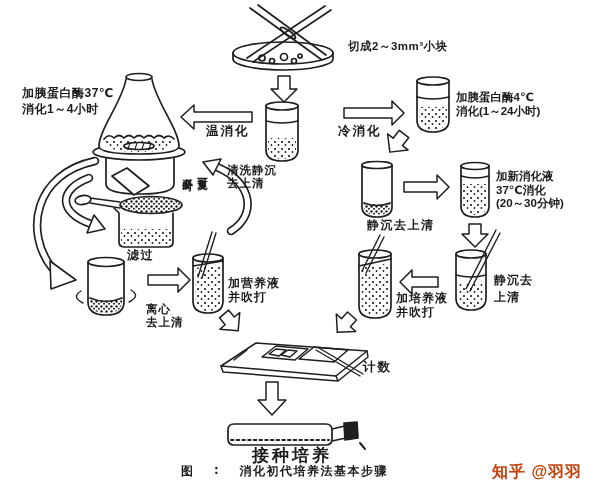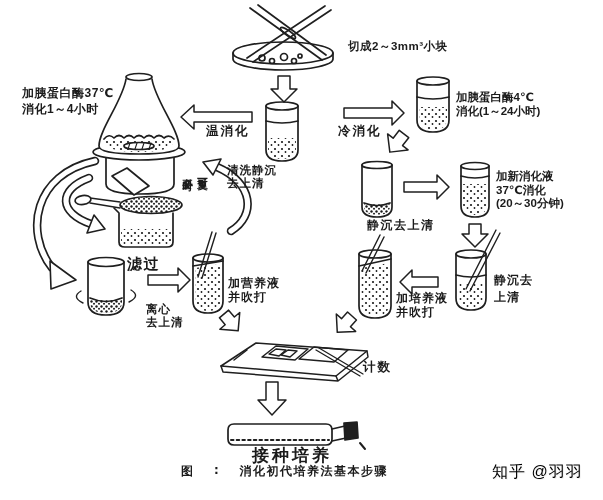--- a/index.html
+++ b/index.html
@@ -2,21 +2,21 @@
 <html><head>
 <meta charset="utf-8">
 <style>
   *{margin:0;padding:0;box-sizing:border-box}
   html,body{background:#fff}
   .canvas{position:relative;width:603px;height:500px;background:#fff;
     font-family:"Liberation Sans","DejaVu Sans",sans-serif;overflow:hidden}
   .canvas svg{position:absolute;left:0;top:0}
   .lbl{position:absolute;font-weight:bold;color:#1b1b1b;white-space:pre-line;line-height:1.15}
   .caption{position:absolute;display:flex;align-items:baseline;font-weight:bold;color:#1b1b1b}
-  .watermark{position:absolute;font-weight:normal;color:#000000;text-shadow:1px 1px 0 #f3f3f3}
+  .watermark{position:absolute;font-weight:bold;color:#c2410c;text-shadow:1px 1px 0 #f3f3f3}
 </style>
 </head>
 <body>
 
 <div class="canvas">
 
   <svg width="603" height="500" viewBox="0 0 603 500">
     <defs>
       <pattern id="speck" width="7" height="7" patternUnits="userSpaceOnUse">
         <circle cx="2" cy="2" r="1.1" fill="#1a1a1a"></circle>
@@ -196,21 +196,21 @@
   <div class="lbl" style="left:367px;top:219px;font-size:12px;letter-spacing:1.5px">静沉去上清</div>
   <div class="lbl" style="left:496px;top:170px;font-size:11.5px;line-height:13.5px">加新消化液
 37℃消化
 (20～30分钟)</div>
   <div class="lbl" style="left:494px;top:272px;font-size:12px;line-height:17px;letter-spacing:1px">静沉去
 上清</div>
   <div class="lbl" style="left:396px;top:292px;font-size:12px;line-height:13.5px;letter-spacing:1px">加培养液
 并吹打</div>
   <div class="lbl" style="left:180px;top:169px;font-size:10.5px;letter-spacing:1.5px;writing-mode:vertical-lr;line-height:15px">必要时
 可重复</div>
-  <div class="lbl" style="left:127px;top:255px;font-size:15px;letter-spacing:1.5px">滤过</div>
+  <div class="lbl" style="left:127px;top:249px;font-size:12px;letter-spacing:1.5px">滤过</div>
   <div class="lbl" style="left:146px;top:303px;font-size:11.5px;line-height:13px;letter-spacing:1px">离心
 去上清</div>
   <div class="lbl" style="left:228px;top:277px;font-size:12px;line-height:13.5px;letter-spacing:1px">加营养液
 并吹打</div>
   <div class="lbl" style="left:363px;top:360px;font-size:12.5px;letter-spacing:2px">计数</div>
   <div class="lbl" style="left:252px;top:446px;font-size:17px;letter-spacing:3px">接种培养</div>
 
   <div class="caption" style="left:181px;top:463px;font-size:12px;letter-spacing:1.5px;gap:20px">
     <span>图</span>
     <span>∶</span>

